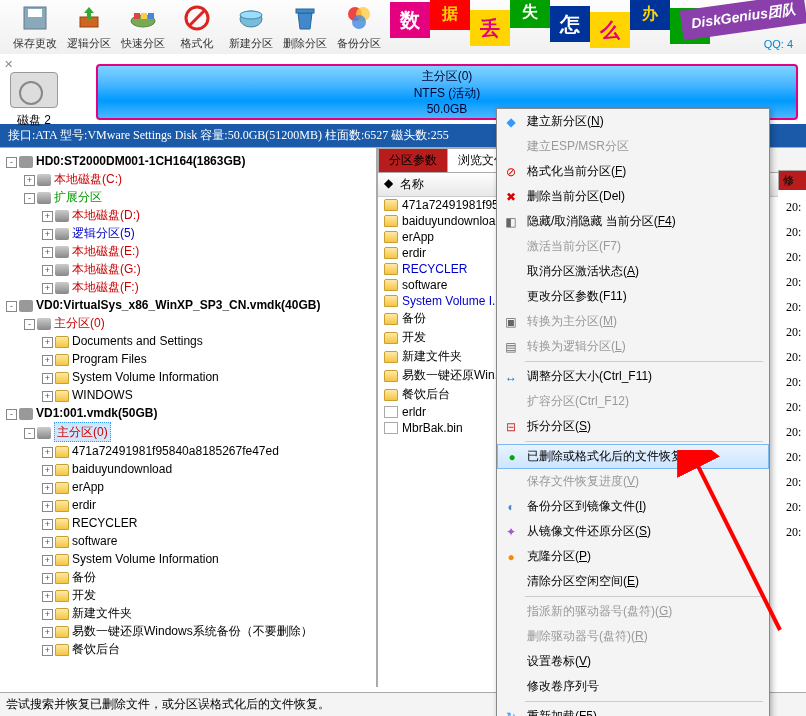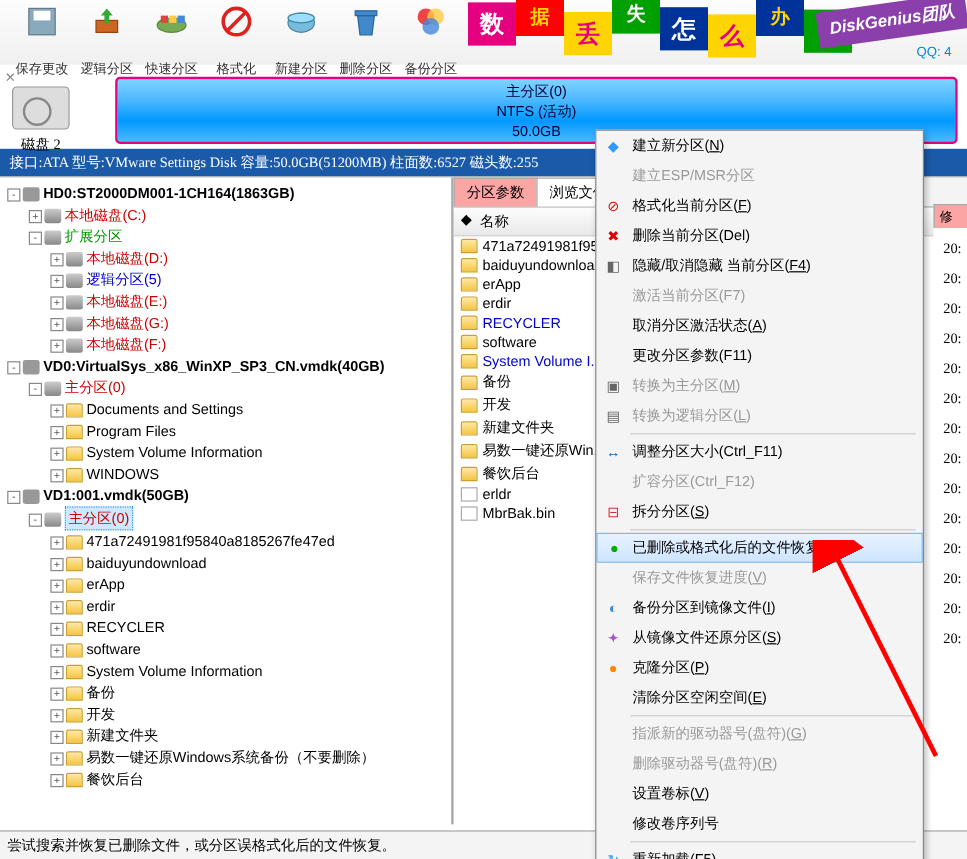--- a/index.html
+++ b/index.html
@@ -1,20 +1,20 @@
 <!DOCTYPE html>
 <html><head>
 <meta charset="utf-8">
 <style>
 *{box-sizing:border-box;margin:0;padding:0;font-family:"Microsoft YaHei",SimSun,Arial,sans-serif;font-size:12px}
 body{background:#fff;width:806px;height:716px;overflow:hidden;position:relative}
 .toolbar{display:flex;align-items:flex-start;padding:2px 8px;height:54px;background:linear-gradient(#fdfdfd,#f0f0f0);position:relative}
 .tool-item{display:flex;flex-direction:column;align-items:center;width:54px;cursor:pointer}
 .tool-icon{width:32px;height:32px;display:flex;align-items:center;justify-content:center}
-.tool-label{font-size:11px;color:#333;margin-top:16px}
+.tool-label{font-size:11px;color:#333;margin-top:2px}
 .colorful-blocks{display:flex;align-items:flex-start;margin-left:4px}
 .cblock{width:40px;height:36px;display:flex;align-items:center;justify-content:center;color:#fff;font-size:20px;font-weight:bold;position:relative}
 .cblock-sm{width:40px;height:32px;font-size:16px}
 .purple-banner{position:absolute;right:0;top:2px;background:#8a3fab;color:#fff;padding:6px 10px;transform:rotate(-8deg);font-size:14px;font-style:italic;font-weight:bold}
 .qq{position:absolute;right:13px;top:38px;color:#08c;font-size:11px}
 .close-x{position:absolute;left:4px;top:58px;color:#888;font-size:11px;cursor:pointer}
 .partition-bar{margin:10px 8px 4px 96px;height:56px;border:2px solid #e4007f;border-radius:4px;background:linear-gradient(#7fd4ff,#4db8ff,#0099ff,#4db8ff);display:flex;align-items:center;justify-content:center;color:#003}
 .partition-center{text-align:center;color:#003}
 .disk-left{position:absolute;left:10px;top:72px;display:flex;flex-direction:column;align-items:center}
 .disk-icon{width:48px;height:36px;background:#ddd;border:1px solid #999;border-radius:4px;position:relative}
@@ -29,21 +29,21 @@
 .ticon{display:inline-block;width:14px;height:12px;margin-right:3px;vertical-align:middle}
 .ticon.hdd{background:#999;border-radius:2px}
 .ticon.drive{background:linear-gradient(#ccc,#888);border-radius:2px}
 .ticon.folder{background:linear-gradient(#ffe9a8,#f5c542);border-radius:2px 2px 0 0;border:1px solid #caa030}
 .red{color:#c00}
 .green{color:#090}
 .blue{color:#00c}
 .sel-tree{background:#cde8ff;border:1px dotted #39f;display:inline-block;padding:0 2px}
 .right-panel{flex:1;display:flex;flex-direction:column;position:relative}
 .tabs{display:flex;border-bottom:1px solid #aaa;background:#f4f4f4}
-.tab{padding:3px 10px;border:1px solid #aaa;border-bottom:none;margin-right:-1px;background:#fca5a5;cursor:pointer}
+.tab{padding:3px 10px;border:1px solid #aaa;border-bottom:none;margin-right:-1px;background:#b91c1c;cursor:pointer}
 .tab.active{background:#fff}
 .file-list{flex:1;overflow:auto}
 .file-header{display:flex;background:linear-gradient(#fdfdfd,#e8e8e8);border-bottom:1px solid #ccc;padding:3px 6px}
 .file-row{display:flex;align-items:center;padding:1px 6px;font-family:SimSun}
 .fico{width:14px;height:12px;margin-right:4px}
 .fico.folder{background:linear-gradient(#ffe9a8,#f5c542);border:1px solid #caa030;border-radius:2px 2px 0 0}
 .fico.file{background:#fff;border:1px solid #aaa}
 .blue-txt{color:#00c}
 .context-menu{position:absolute;left:496px;top:108px;width:274px;background:#f4f4f4;border:1px solid #888;box-shadow:2px 2px 6px rgba(0,0,0,.3);z-index:100}
 .cm-item{display:flex;align-items:center;padding:4px 8px 4px 30px;position:relative;cursor:pointer}
@@ -138,21 +138,21 @@
       <div class="cblock cblock-sm" style="background: rgb(0, 51, 153); color: rgb(255, 212, 0); margin-top: -4px;">办</div>
       <div class="cblock" style="background: rgb(0, 160, 0); color: rgb(255, 255, 255); margin-top: 6px;">!</div>
     </div>
   <div class="purple-banner">DiskGenius团队</div>
   <div class="qq">QQ: 4</div>
 </div>
 
 <div class="close-x">✕</div>
 <div class="disk-left">
   <div class="disk-icon"></div>
-  <span style="margin-top:4px;font-family:Liberation Serif, serif">磁盘 2</span>
+  <span style="margin-top:4px;font-family:Liberation Sans, sans-serif">磁盘 2</span>
 </div>
 
 <div class="partition-bar">
   <div class="partition-center">
     <div>主分区(0)</div>
     <div>NTFS (活动)</div>
     <div>50.0GB</div>
   </div>
 </div>
 

